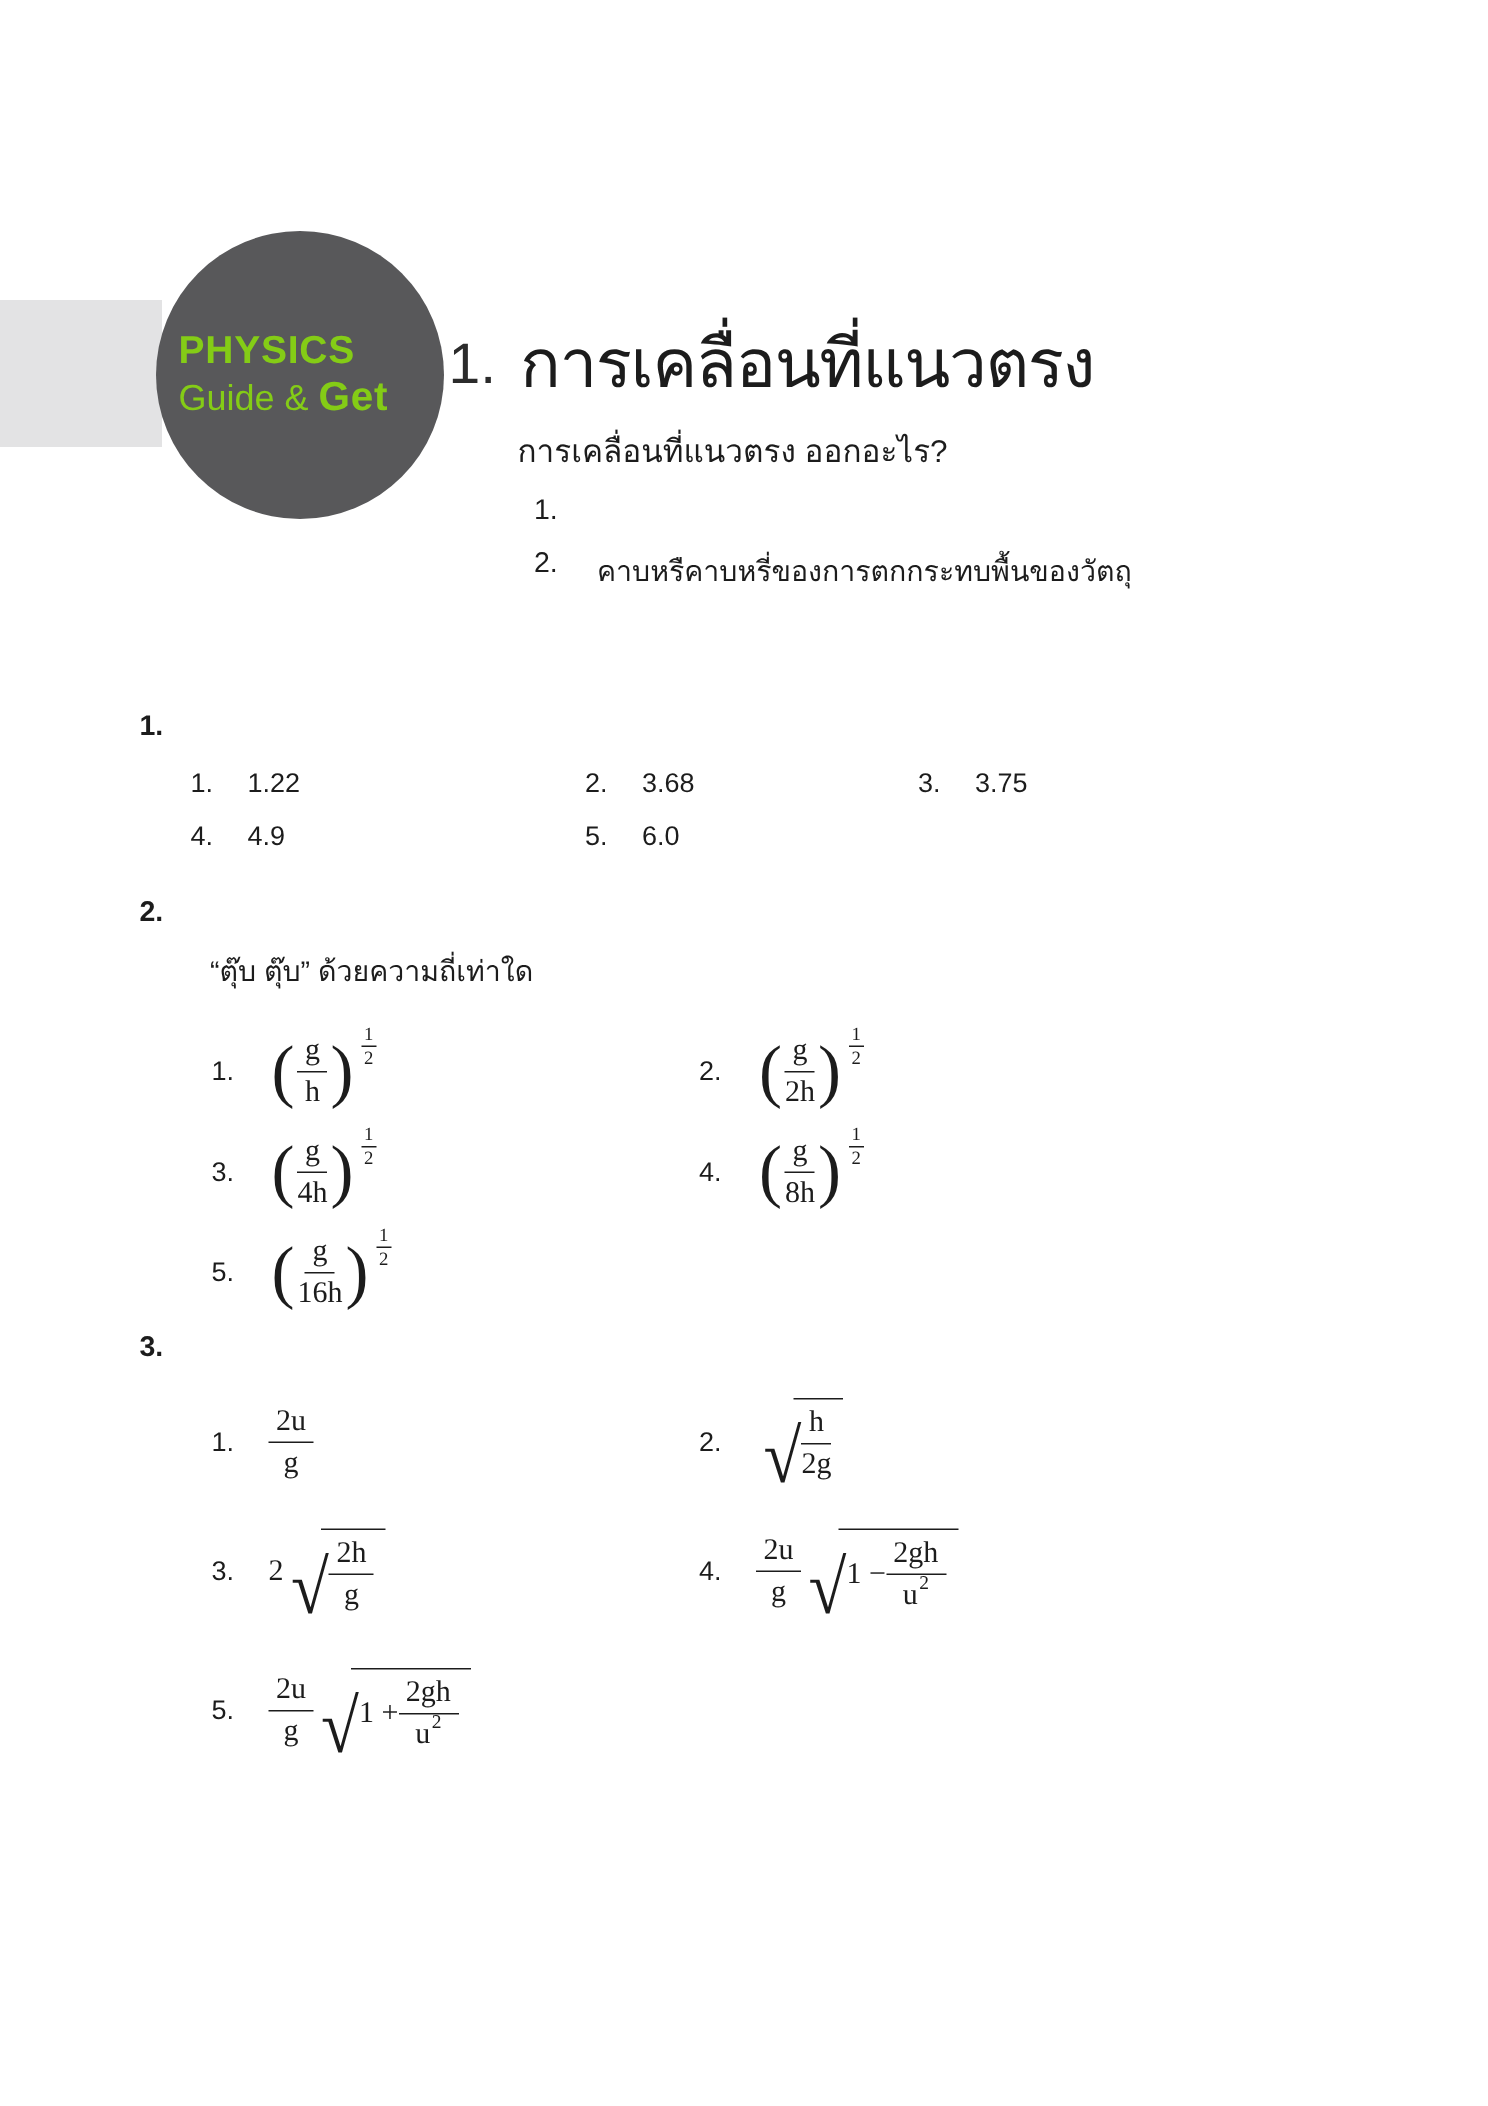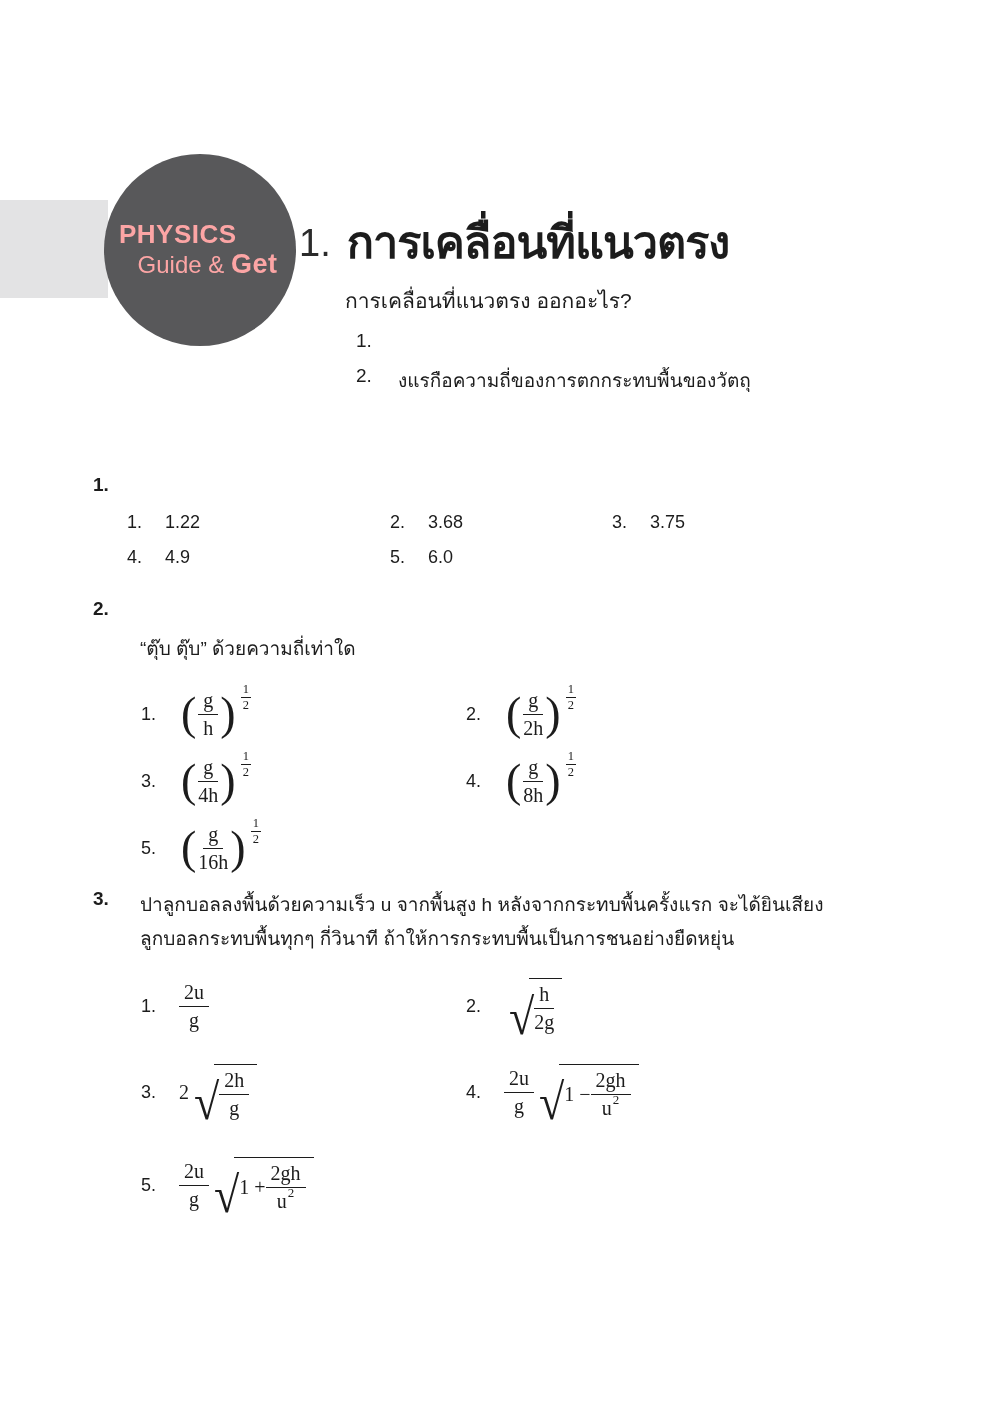--- a/index.html
+++ b/index.html
@@ -3,29 +3,29 @@
 <meta charset="utf-8">
 <style>
   * { margin:0; padding:0; box-sizing:border-box; }
   html,body { background:#ffffff; }
   body { font-family:"Liberation Sans", sans-serif; color:#1c1c1c; }
   .page { position:relative; width:992px; height:1404px; background:#ffffff; overflow:hidden; }
 
   
   .accent-bar { position:absolute; left:0; top:200px; width:108px; height:98px; background:#e3e3e4; }
   .logo-circle { position:absolute; left:104px; top:154px; width:192px; height:192px;
-                 border-radius:50%; background:#58585a; color:#fca5a5;
+                 border-radius:50%; background:#58585a; color:#84cc16;
                  display:flex; flex-direction:column; justify-content:center; padding-left:15px; }
   .logo-line1 { font-size:26px; font-weight:bold; letter-spacing:0.5px; line-height:1.1; }
-  .logo-line2 { font-size:24px; line-height:1.2;text-align:center; }
+  .logo-line2 { font-size:24px; line-height:1.2; }
   .logo-line2 b { font-size:27px; letter-spacing:0.5px; }
 
   .chapter-head { position:absolute; left:299px; top:218px; display:flex; align-items:flex-start; }
   .chap-num { font-size:38px; font-weight:300; color:#2b2b2b; margin-right:16px; margin-top:4px; }
-  .chap-title { font-size:45px; font-weight:bold; letter-spacing:-1px; line-height:1.1; }
+  .chap-title { font-size:45px; font-weight:normal; letter-spacing:-1px; line-height:1.1; }
   .subtitle { position:absolute; left:345px; top:284px; font-size:21px; font-weight:normal; }
 
   .topics { position:absolute; left:356px; top:330px; font-size:19px; }
   .topic-item { display:flex; margin-bottom:13px; }
   .topic-num { width:42px; }
 
   
   .question { position:absolute; left:93px; width:815px; }
   .q1 { top:474px; } .q2 { top:598px; } .q3 { top:888px; }
   .qhead { display:flex; }
@@ -79,21 +79,21 @@
   </div>
 
   <div class="subtitle">การเคลื่อนที่แนวตรง  ออกอะไร?</div>
 
   <div class="topics">
     <div class="topic-item">
       <span class="topic-num">1.</span>
     </div>
     <div class="topic-item">
       <span class="topic-num">2.</span>
-      <span>งแรกือความถี่ของการตกกระทบพื้นของวัตถุ</span>
+      <span>คาบหรืคาบหรี่ของการตกกระทบพื้นของวัตถุ</span>
     </div>
   </div>
 
   <div class="question q1">
     <div class="qhead">
       <span class="qnum">1.</span>
     </div>
     <div class="tchoices">
       <div class="tchoice">
           <span class="cnum">1.</span>
@@ -214,21 +214,20 @@
                 </span>
               </span></span>
           </div>
       </div>
     </div>
   </div>
 
   <div class="question q3">
     <div class="qhead">
       <span class="qnum">3.</span>
-      <span class="qtext"><span>ปาลูกบอลลงพื้นด้วยความเร็ว  u  จากพื้นสูง  h  หลังจากกระทบพื้นครั้งแรก  จะได้ยินเสียง</span><br><span>ลูกบอลกระทบพื้นทุกๆ กี่วินาที ถ้าให้การกระทบพื้นเป็นการชนอย่างยืดหยุ่น</span></span>
     </div>
     <div class="fchoices">
       <div class="frow">
         <div class="fchoice">
             <span class="cnum">1.</span>
             <span class="math"><span class="frac">
                 <span class="mtxt fn">2u</span>
                 <span class="mtxt fd">g</span>
               </span></span>
           </div>

